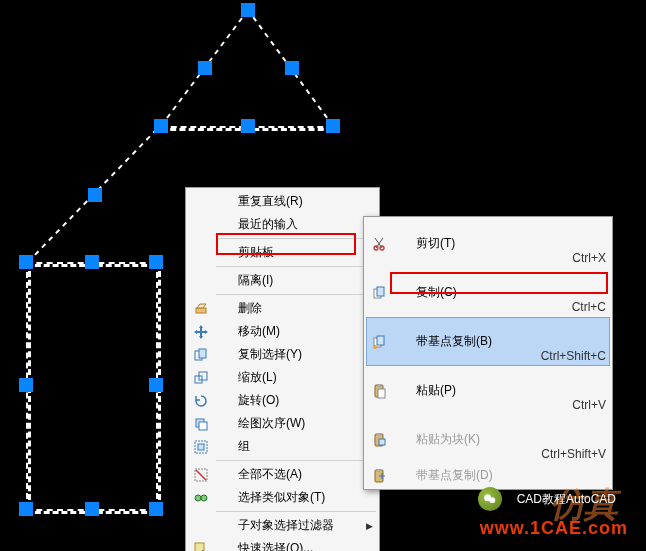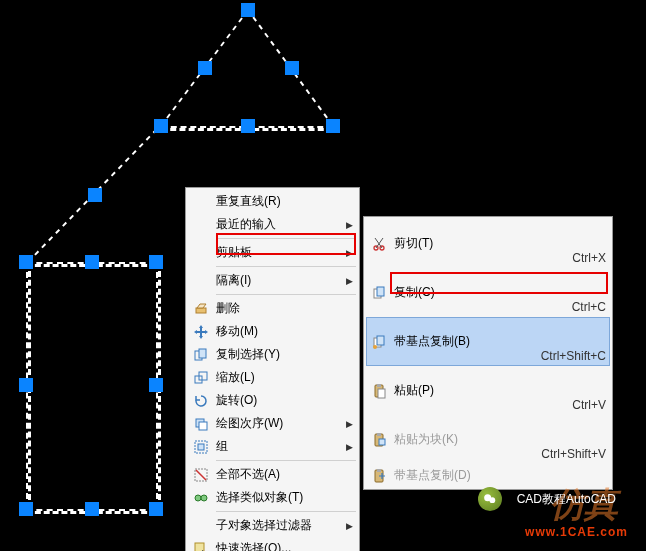--- a/index.html
+++ b/index.html
@@ -44,20 +44,21 @@
     min-width: 175px;
     padding: 2px;
   }
   .menu-item {
     display: flex;
     align-items: center;
     padding: 3px 4px 3px 2px;
     color: #000;
     white-space: nowrap;
     position: relative;
+    gap: 22px;
   }
   .menu-item.disabled { color: #9a9a9a; }
   .menu-item .icon {
     width: 22px;
     height: 16px;
     display: flex;
     align-items: center;
     justify-content: center;
     margin-right: 4px;
     flex-shrink: 0;
@@ -106,21 +107,21 @@
   .wm-badge {
     width: 24px; height: 24px; border-radius: 50%;
     background: radial-gradient(circle at 35% 35%, #9abf3f, #5a7a1f);
     display:flex;align-items:center;justify-content:center;
   }
   .watermark2 {
     position: absolute;
     right: 18px;
     bottom: 12px;
     color: #e63a07;
-    font-size: 12px;
+    font-size: 18px;
     font-weight: bold;
     letter-spacing: 1px;
   }
   .ghost-orange {
     position: absolute;
     right: 28px;
     bottom: 23px;
     color: rgba(230,120,40,.55);
     font-size: 34px;
     font-style: italic;

